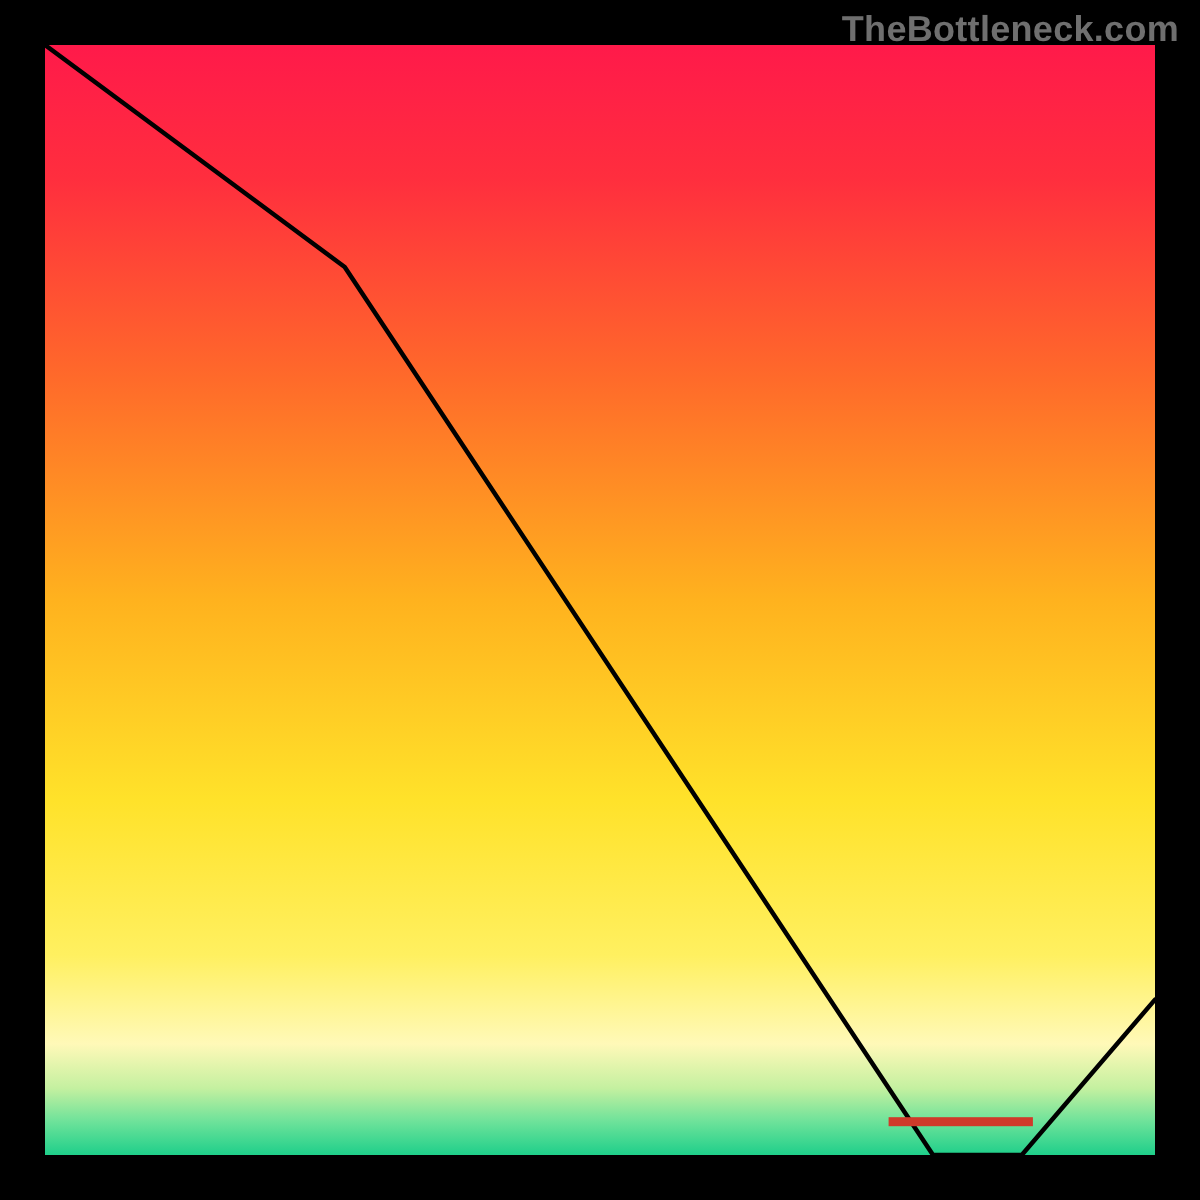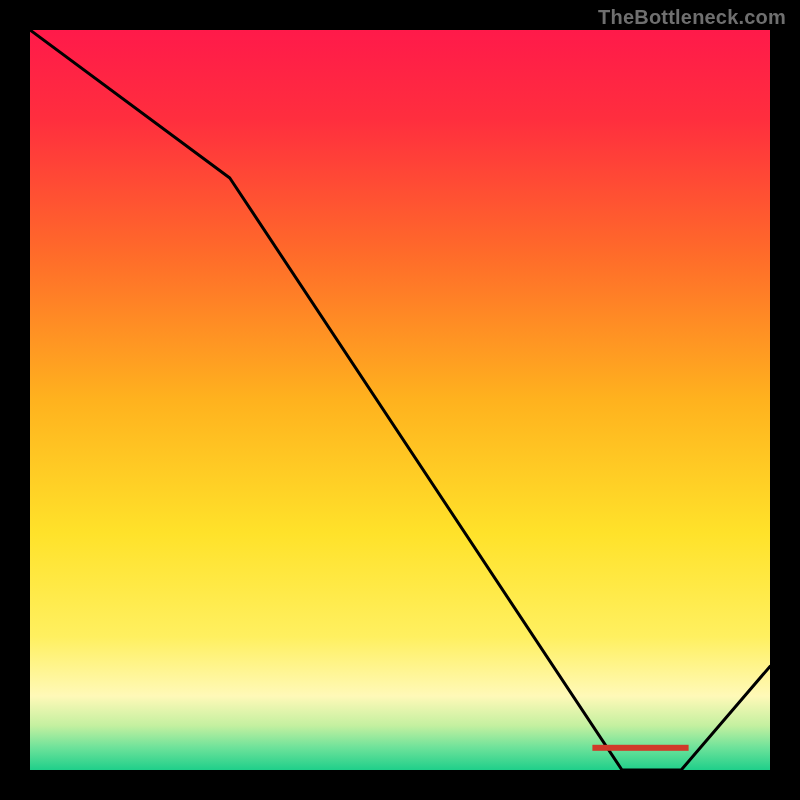--- a/index.html
+++ b/index.html
@@ -24,21 +24,21 @@
     top: 0;
     left: 0;
     width: 740px;
     height: 740px;
   }
   .watermark {
     position: absolute;
     top: 6px;
     right: 14px;
     color: #6f6f6f;
-    font-size: 20px;
+    font-size: 24px;
     font-weight: 600;
     letter-spacing: 0.2px;
   }
   .ideal-label {
     position: absolute;
     color: #d03a2a;
     font-weight: 700;
     font-size: 10px;
     letter-spacing: 0.3px;
     transform: translate(-50%, 0);

